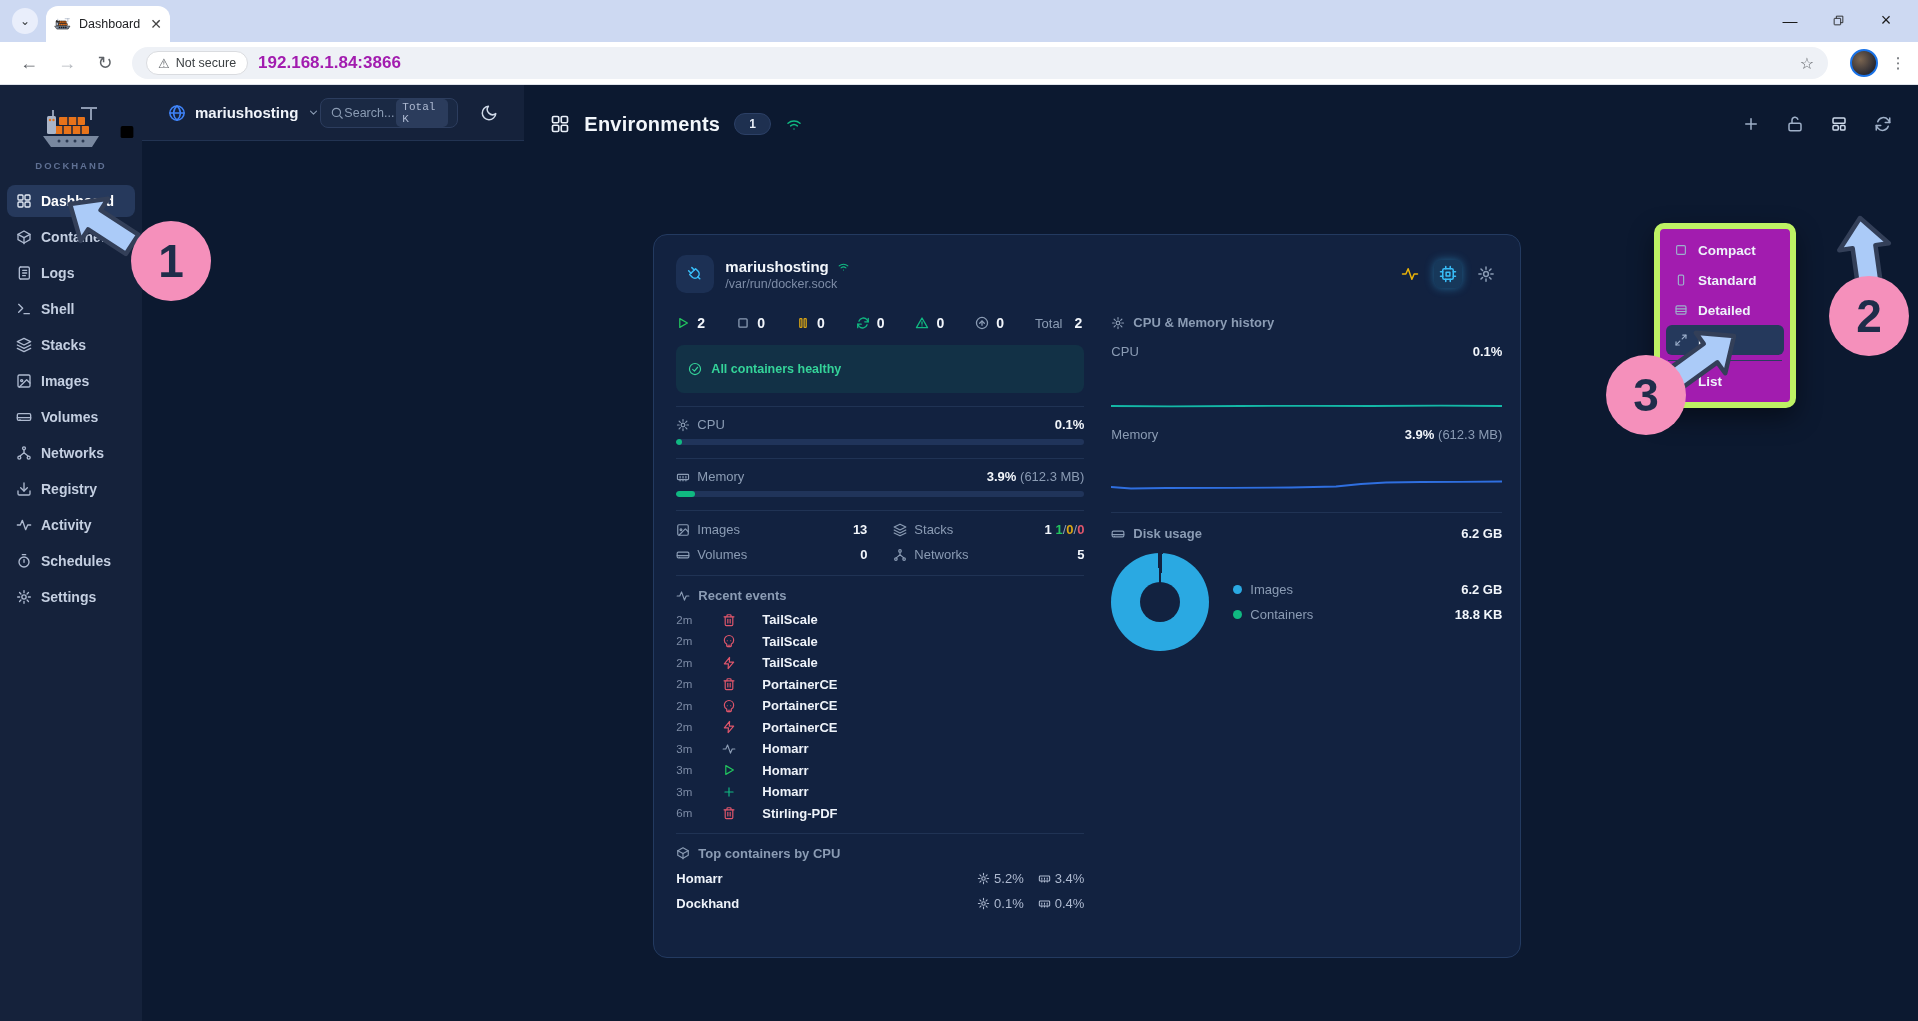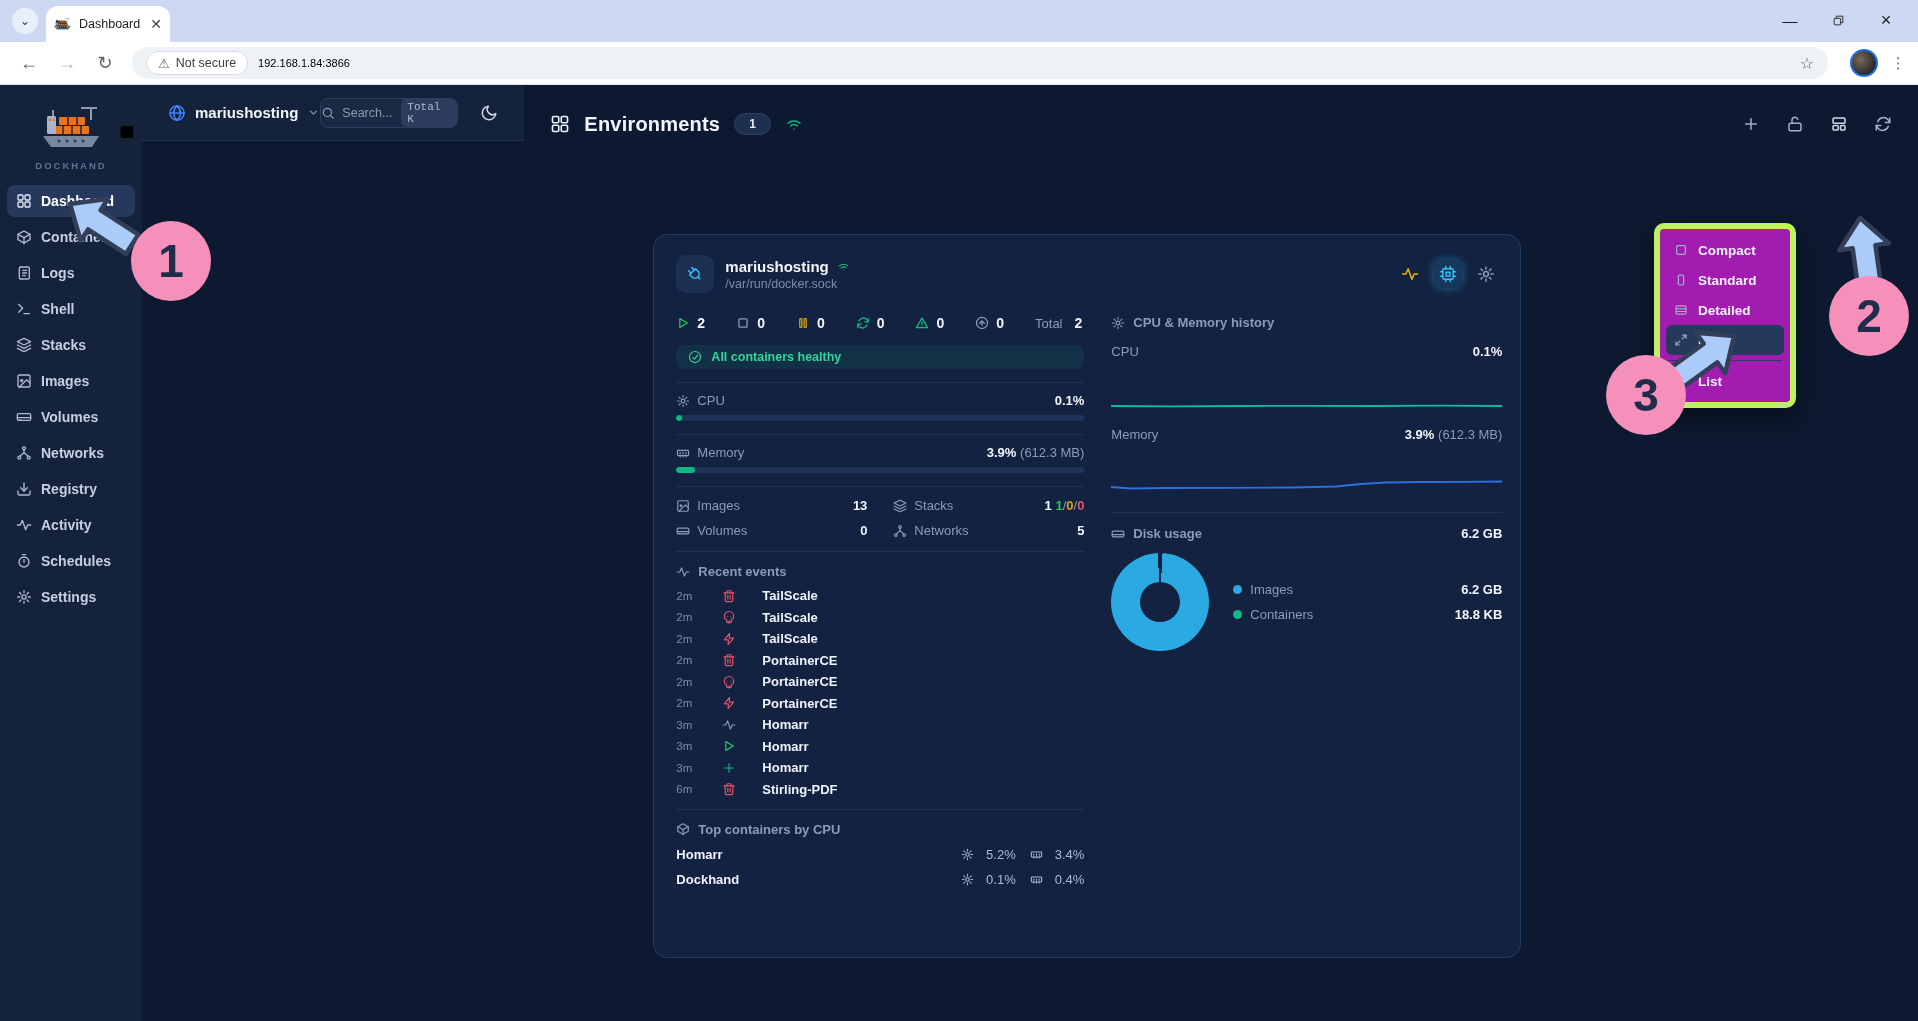--- a/index.html
+++ b/index.html
@@ -19,21 +19,21 @@
   .tab-close { color:#444; font-size:14px; line-height:1; }
   .win-controls { position:absolute; right:0; top:0; height:40px; display:flex; align-items:center; gap:28px; padding:0 22px; color:#1b1b1b; }
   .wc { font-size:15px; display:flex; align-items:center; justify-content:center; width:20px; }
   .wc svg { width:13px; height:13px; stroke:#1b1b1b; fill:none; stroke-width:1.6; }
   .toolbar { height:43px; background:#ffffff; display:flex; align-items:center; padding:0 10px; border-bottom:1px solid #dfe3ea; }
   .nav-btn { width:30px; height:30px; display:flex; align-items:center; justify-content:center; color:#5f6368; font-size:18px; margin:0 4px; }
   .nav-btn.disabled { color:#b4b8be; }
   .urlbar { flex:1; height:32px; background:#eef1f6; border-radius:16px; display:flex; align-items:center; padding:0 14px; margin:0 8px; gap:10px; }
   .secchip { background:#ffffff; border:1px solid #dadce0; border-radius:13px; height:24px; display:flex; align-items:center; gap:6px; padding:0 11px; color:#3c4043; font-size:12.5px; }
   .secchip .warn { font-size:13px; color:#5f6368; }
-  .url-text { color:#000000; font-size:11px; }
+  .url-text { color:#a21caf; font-size:17px;font-weight:bold; }
   .star { margin-left:auto; color:#5f6368; font-size:16px; }
   .avatar { width:28px; height:28px; border-radius:50%; background:radial-gradient(circle at 35% 35%, #7c6651, #2b2b33 70%); border:2px solid #1a73e8; margin:0 10px 0 14px; }
   .dots { color:#5f6368; font-size:15px; letter-spacing:0; width:20px; text-align:center; }
 
   
   .app { display:flex; height:936px; }
   .sidebar { width:142px; background:#15223b; flex:none; position:relative; padding-top:14px; }
   .logo-wrap { display:flex; flex-direction:column; align-items:center; margin-bottom:14px; }
   .logo-box { width:72px; height:58px; border-radius:10px; display:flex; align-items:center; justify-content:center; }
   .logo-text { font-size:9.5px; font-weight:bold; letter-spacing:2px; color:#5f7093; margin-top:3px; }
@@ -43,21 +43,21 @@
   .nav-item .ic { color:#aebad0; }
   .nav-item.active { background:#26395c; color:#ffffff; }
   .nav-item.active .ic { color:#e3eaf5; }
 
   .main { flex:1; display:flex; flex-direction:row; }
   .topbar { height:56px; background:#15223b; border-bottom:1px solid #223352; display:flex; align-items:center; padding:0 26px; }
   .env-select { display:flex; align-items:center; gap:9px; color:#f0f4fa; font-size:15px; font-weight:700; }
   .env-select .globe { color:#3f83f8; }
   .env-select .chev { color:#8b9cb4; }
   .topbar-right { margin-left:auto; display:flex; align-items:center; gap:22px; }
-  .search-pill { width:138px; height:30px; border:1px solid #2c3d5e; background:#1a2944; border-radius:8px; display:flex; align-items:center; gap:7px; padding:0 0; color:#8b9cb4; }
+  .search-pill { width:138px; height:30px; border:1px solid #2c3d5e; background:#1a2944; border-radius:8px; display:flex; align-items:center; gap:0; padding:0 9px; color:#8b9cb4; }
   .search-pill input { background:transparent; border:0; outline:0; width:52px; color:#9fb0c8; font-size:12.5px; font-family:"Liberation Sans",sans-serif; }
   .search-pill input::placeholder { color:#8b9cb4; }
   .kbd { background:#2b3c5c; color:#aebad2; border-radius:5px; font-size:11px; padding:2px 6px; font-family:"Liberation Mono","DejaVu Sans Mono",monospace; }
   .moon { color:#cfd9e8; }
 
   .content { flex:1; padding:22px 26px; position:relative; }
   .page-head { display:flex; align-items:center; gap:14px; height:34px; }
   .page-head .grid-ic { color:#e8eef7; }
   .page-title { color:#f2f6fb; font-size:20px; font-weight:800; letter-spacing:.2px; }
   .count-badge { background:#1e3050; border:1px solid #2c4066; color:#e8eef7; font-size:12px; font-weight:700; border-radius:12px; padding:3px 14px; }
@@ -83,21 +83,21 @@
   .col-left { width:408px; flex:none; }
   .col-right { width:391px; flex:none; margin-left:27px; }
 
   .stats-row { display:flex; align-items:center; justify-content:space-between; padding-right:2px; }
   .stat { display:flex; align-items:center; gap:7px; font-size:14px; font-weight:800; color:#f2f6fb; }
   .stat .ic { stroke-width:2.2; }
   .c-green { color:#22c55e; } .c-gray { color:#8b9cb4; } .c-yellow { color:#d9a514; }
   .c-emerald { color:#10b981; } .c-rose { color:#e0566b; }
   .total-lbl { color:#8b9cb4; font-size:13px; font-weight:400; margin-right:5px; }
 
-  .health-banner { margin-top:14px; height:24px; background:rgba(16,185,129,.10); border-radius:8px; display:flex; align-items:center; gap:9px; padding:0 12px; color:#34d399; font-size:12.5px; font-weight:700; }
+  .health-banner { margin-top:14px; height:48px; background:rgba(16,185,129,.10); border-radius:8px; display:flex; align-items:center; gap:9px; padding:0 12px; color:#34d399; font-size:12.5px; font-weight:700; }
 
   .meter-block { border-top:1px solid #203354; margin-top:13px; padding-top:10px; }
   .meter-row { display:flex; align-items:center; gap:7px; color:#8b9cb4; font-size:13px; }
   .meter-row .val { margin-left:auto; color:#f2f6fb; font-weight:800; font-size:13px; }
   .meter-row .val .dim { color:#8b9cb4; font-weight:400; }
   .bar { height:6px; background:#20345a; border-radius:3px; margin-top:7px; overflow:hidden; }
   .bar > div { height:100%; background:#10b981; border-radius:3px; }
 
   .res-grid { border-top:1px solid #203354; margin-top:13px; padding-top:11px; display:grid; grid-template-columns:1fr 1fr; column-gap:26px; row-gap:10px; }
   .res-cell { display:flex; align-items:center; gap:7px; color:#8b9cb4; font-size:13px; }
@@ -113,21 +113,21 @@
   .recent-block { border-top:1px solid #203354; margin-top:13px; padding-top:12px; }
   .ev-list { margin-top:9px; display:flex; flex-direction:column; gap:6.5px; }
   .ev-item { display:flex; align-items:center; gap:26px; font-size:13px; }
   .ev-time { color:#7d8ca6; font-size:11.5px; width:20px; flex:none; }
   .ev-name { color:#eef3fa; font-weight:700; }
 
   .topc-block { border-top:1px solid #203354; margin-top:12px; padding-top:12px; }
   .topc-row { display:flex; align-items:center; margin-top:10px; font-size:13px; }
   .topc-name { color:#eef3fa; font-weight:800; }
   .topc-vals { margin-left:auto; display:flex; align-items:center; gap:14px; color:#aebad0; }
-  .topc-vals span { display:flex; align-items:center; gap:12px; }
+  .topc-vals span { display:flex; align-items:center; gap:4px; }
 
   .chart-head { display:flex; align-items:center; justify-content:space-between; color:#8b9cb4; font-size:13px; margin-top:14px; }
   .chart-head .val { color:#f2f6fb; font-weight:800; }
   .chart-head .val .dim { color:#8b9cb4; font-weight:400; }
   .chart-area { height:50px; margin-top:4px; }
   .chart-area svg { width:100%; height:100%; display:block; }
   .disk-block { border-top:1px solid #203354; margin-top:16px; padding-top:13px; }
   .disk-body { display:flex; align-items:center; margin-top:12px; gap:24px; }
   .donut { width:98px; height:98px; border-radius:50%; position:relative; flex:none;
     background:conic-gradient(#122240 0 3deg, #2aa9e2 3deg 357.5deg, #122240 357.5deg 360deg); }

